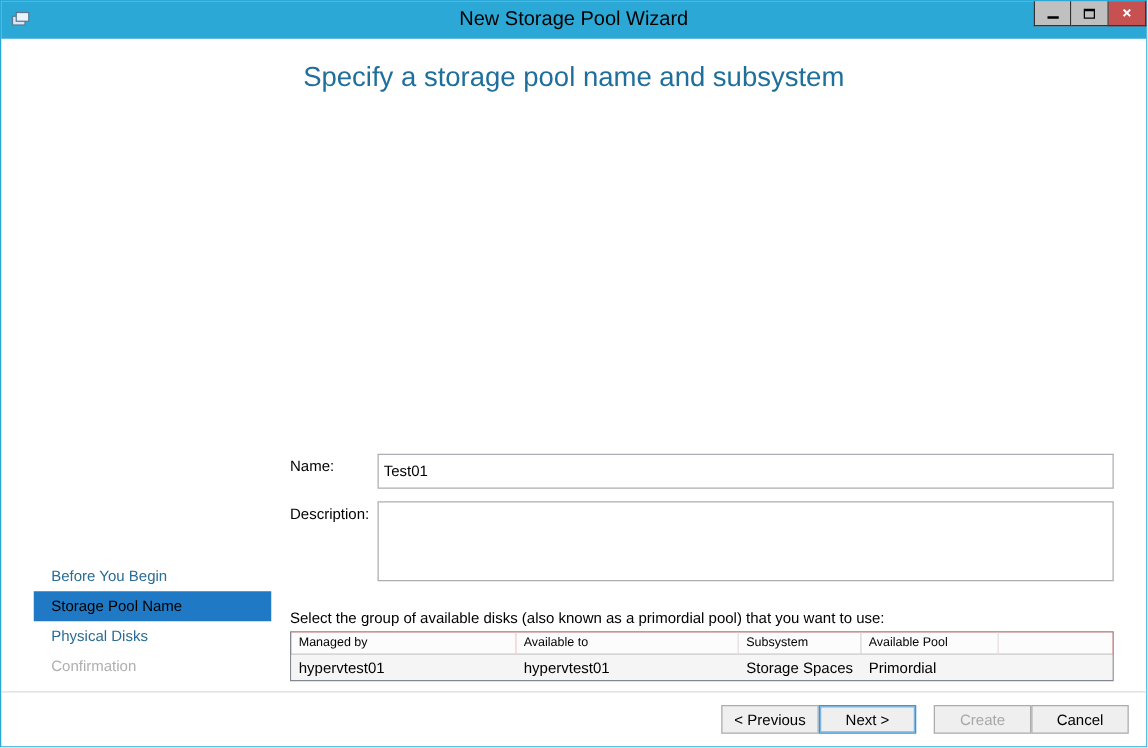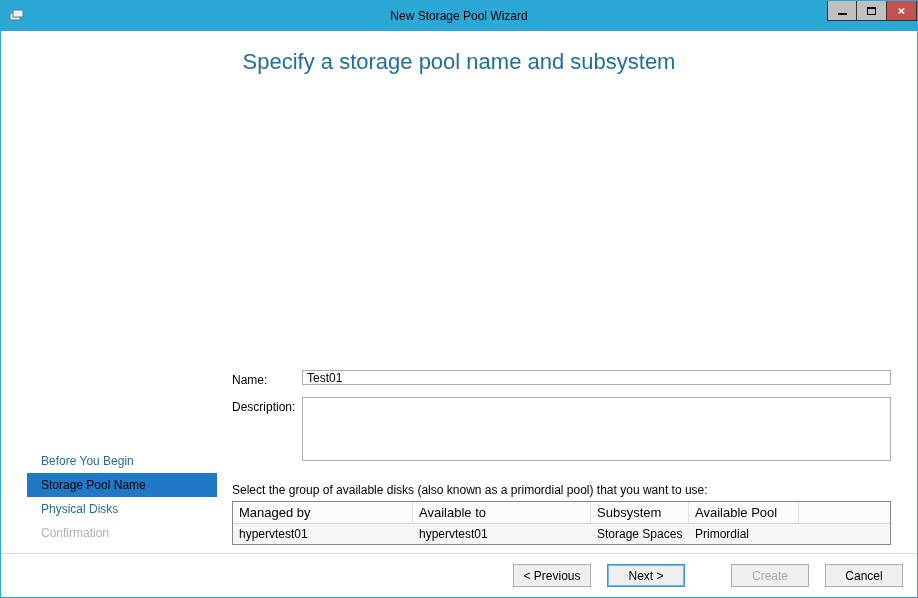--- a/index.html
+++ b/index.html
@@ -33,21 +33,21 @@
       height: 20px;
       margin-left: 6px;
       display: flex;
       align-items: center;
       justify-content: center;
     }
     .titlebar-title {
       position: absolute;
       left: 0; right: 0;
       text-align: center;
-      font-size: 12px;
+      font-size: 16px;
       color: #000;
     }
     .titlebar-controls {
       position: absolute;
       right: 0;
       top: 0;
       display: flex;
       height: 20px;
     }
     .tb-btn {
@@ -121,21 +121,21 @@
     }
     .form-label {
       width: 70px;
       padding-top: 3px;
       color: #000;
     }
     .form-input {
       flex: 1;
       border: 1px solid #abadb3;
       background: #fff;
-      height: 15px;
+      height: 28px;
       padding: 1px 4px;
       font-family: inherit;
       font-size: 12px;
     }
     .form-textarea {
       flex: 1;
       border: 1px solid #abadb3;
       background: #fff;
       height: 64px;
       resize: none;
@@ -152,21 +152,21 @@
       flex: 1;
       background: #fff;
       overflow: hidden;
       display: flex;
       flex-direction: column;
     }
     .grid-header {
       display: flex;
       background: #ef4444;
       border-bottom: 1px solid #d6d6d6;
-      font-size: 13px;
+      font-size: 10px;
     }
     .grid-header .col {
       padding: 3px 6px;
       border-right: 1px solid #e1e1e1;
       background: #fcfcfc;
     }
     .grid-row {
       display: flex;
       font-size: 12px;
       background: #f5f5f5;
@@ -180,21 +180,21 @@
     .col.c4 { width: 110px; border-right: 1px solid #e1e1e1;}
     .col.cfill { flex: 1; border-right: none; }
     .grid-body { flex:1; }
 
     
     .footer {
       border-top: 1px solid #dcdcdc;
       padding: 10px 14px;
       display: flex;
       justify-content: flex-end;
-      gap: 16px;
+      gap: 0;
     }
     .btn {
       min-width: 78px;
       height: 23px;
       border: 1px solid #acacac;
       background: #efefef;
       font-family: inherit;
       font-size: 12px;
       color: #000;
       cursor: pointer;

